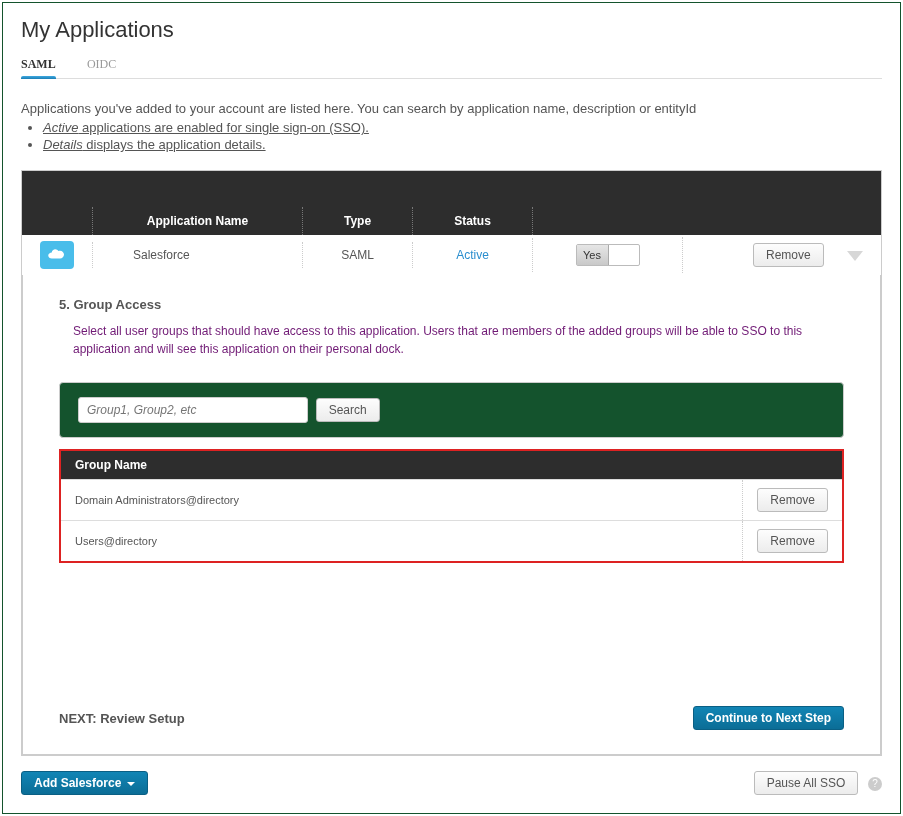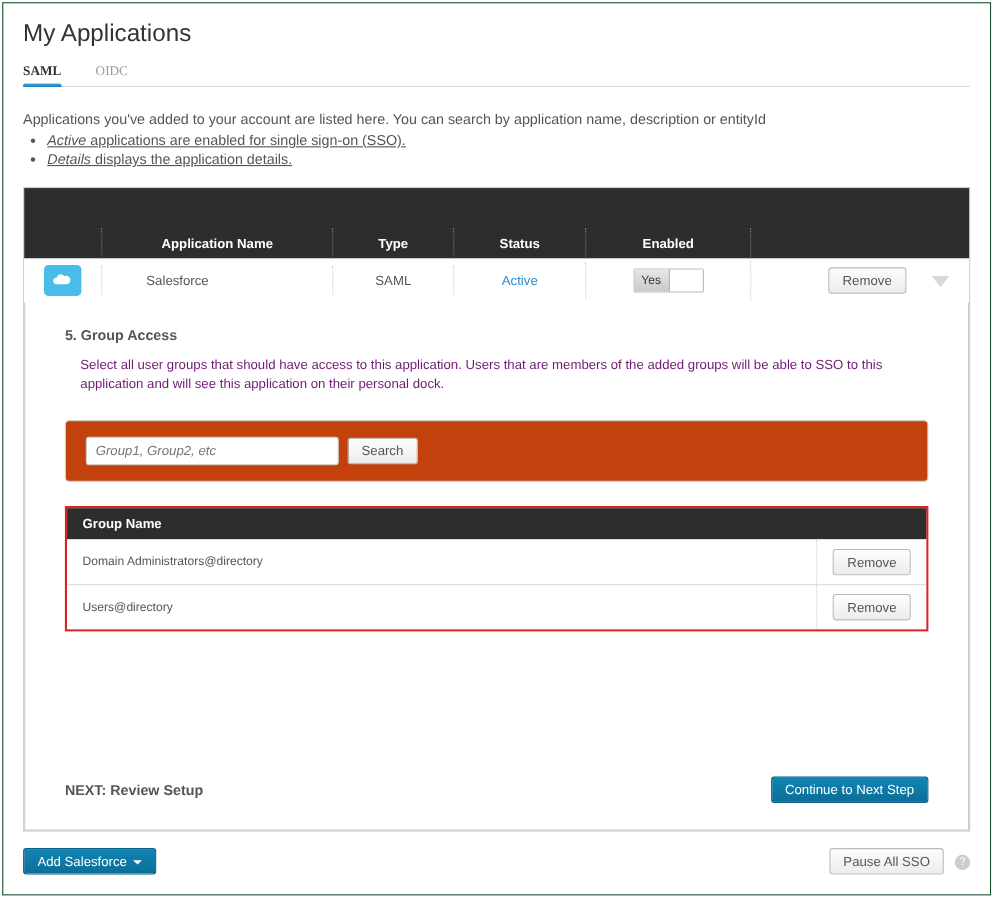--- a/index.html
+++ b/index.html
@@ -115,21 +115,21 @@
     color: #555;
     padding: 4px 12px;
     font-size: 12px;
     border-radius: 3px;
     cursor: pointer;
   }
   .btn-primary {
     background: linear-gradient(#1185b5,#0b6d96);
     border: 1px solid #0a5f84;
     color: #fff;
-    font-weight: 400;
+    font-weight: 700;
   }
   .btn-drop::after {
     content: "";
     display: inline-block;
     margin-left: 6px;
     border-left: 4px solid transparent;
     border-right: 4px solid transparent;
     border-top: 4px solid currentColor;
     vertical-align: middle;
   }
@@ -149,23 +149,23 @@
     padding: 22px 36px 28px 36px;
     min-height: 480px;
     position: relative;
   }
   .step-title { font-weight: 700; color: #555; margin-bottom: 10px; }
   .step-desc { margin: 6px 0 24px 14px; color: #701a75; font-size: 12px; line-height: 1.5; }
 
   .search-box {
     border: 1px solid #ccc;
     border-radius: 4px;
-    background: #c2410c;
+    background: #14532d;
     padding: 14px 18px;
-    margin-bottom: 22px;
+    margin-bottom: 11px;
   }
   .search-input {
     width: 230px;
     padding: 5px 8px;
     border: 1px solid #ccc;
     border-radius: 3px;
     font-style: italic;
     color: #999;
     font-size: 12px;
     background: #fff;
@@ -219,21 +219,20 @@
     <li><em class="i">Active</em><span> applications are enabled for single sign-on (SSO).</span></li>
     <li><em class="i">Details</em><span> displays the application details.</span></li>
   </ul>
 
   <div class="apps-table">
     <div class="th-row">
       <div class="col-icon"></div>
       <div class="col-name">Application Name</div>
       <div class="col-type">Type</div>
       <div class="col-status">Status</div>
-      <div class="col-enabled">Enabled</div>
       <div class="col-actions"></div>
     </div>
     <div class="tb-row">
       <div class="app-icon-cell">
         <span class="app-icon">
           <svg viewBox="0 0 24 16">
               <path d="M6 12c-2 0-4-1.5-4-3.5S4 5 6 5c.3-2 2-3.5 4-3.5 1.5 0 2.8.8 3.5 2 .6-.3 1.3-.5 2-.5 2.5 0 4.5 2 4.5 4.5S18 12 15.5 12H6z" fill="#fff"></path>
             </svg>
         </span>
       </div>

